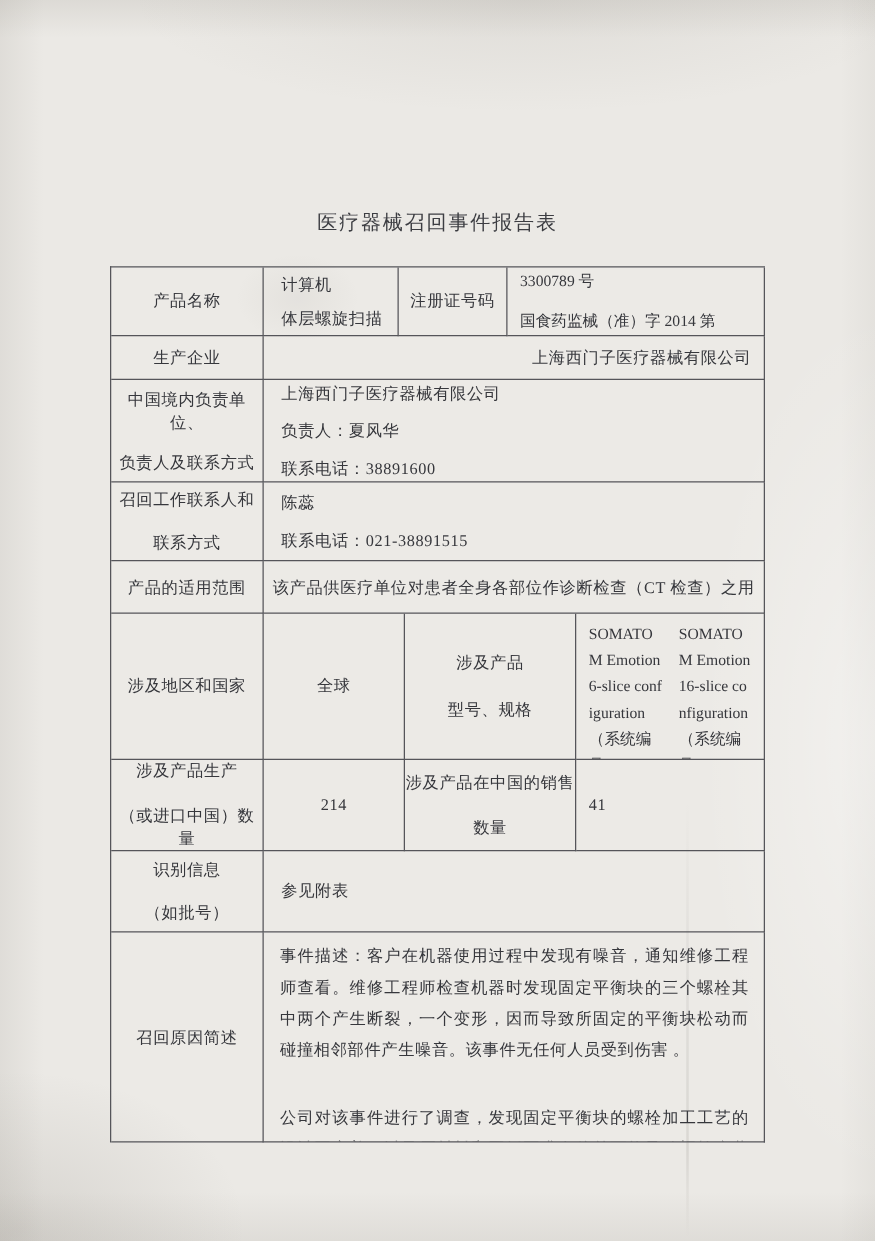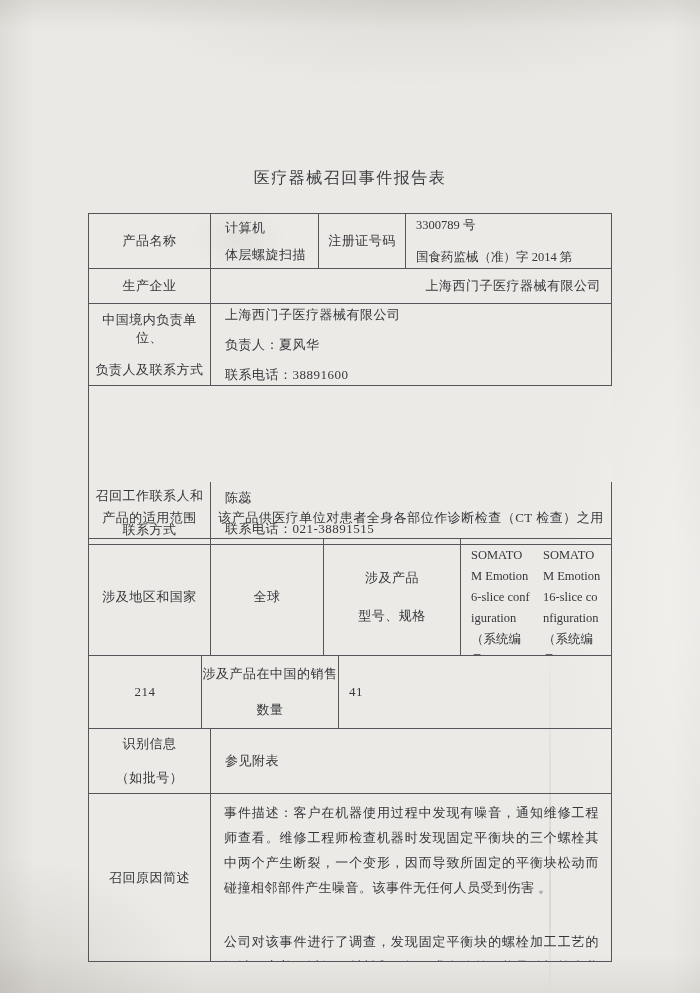--- a/index.html
+++ b/index.html
@@ -75,21 +75,21 @@
   .w-label  { width: 122px; flex: none; }
   .w-pname  { width: 108px; flex: none; }
   .w-reglab { width: 87px;  flex: none; }
   .w-global { width: 113px; flex: none; }
   .w-model  { width: 137px; flex: none; }
   .grow { flex: 1 1 auto; }
 
   .h-r1 { height: 55px; }
   .h-r2 { height: 35px; text-align: right; }
   .h-r3 { height: 82px; }
-  .h-r4 { height: 63px; margin-top: 48px; }
+  .h-r4 { height: 63px; }
   .h-r5 { height: 42px; }
   .h-r6 { height: 117px; }
   .h-r7 { height: 73px; }
   .h-r8 { height: 65px; }
   .h-r9 { height: 168px; }
 
   .vpad { display: flex; flex-direction: column; justify-content: center; }
   .pl   { padding-left: 14px; padding-right: 10px; }
 
   .gap14 { gap: 14px; align-items: center; }
@@ -191,20 +191,24 @@
         <span class="line">涉及产品</span>
         <span class="line">型号、规格</span>
       </div>
       <div class="tcell grow somatom h-r6">
         <p>SOMATOM Emotion 6-slice configuration（系统编号：10165888）</p>
         <p>SOMATOM Emotion 16-slice configuration（系统编号：10165977）</p>
       </div>
     </div>
 
     <div class="trow h-r7">
+      <div class="tcell w-label label gap18 h-r7">
+        <span class="line">涉及产品生产</span>
+        <span class="line">（或进口中国）数量</span>
+      </div>
       <div class="tcell w-global label h-r7">214</div>
       <div class="tcell w-model label gap18 h-r7">
         <span class="line">涉及产品在中国的销售</span>
         <span class="line">数量</span>
       </div>
       <div class="tcell grow qty-left h-r7">41</div>
     </div>
 
     <div class="trow h-r8">
       <div class="tcell w-label label gap16 h-r8">

